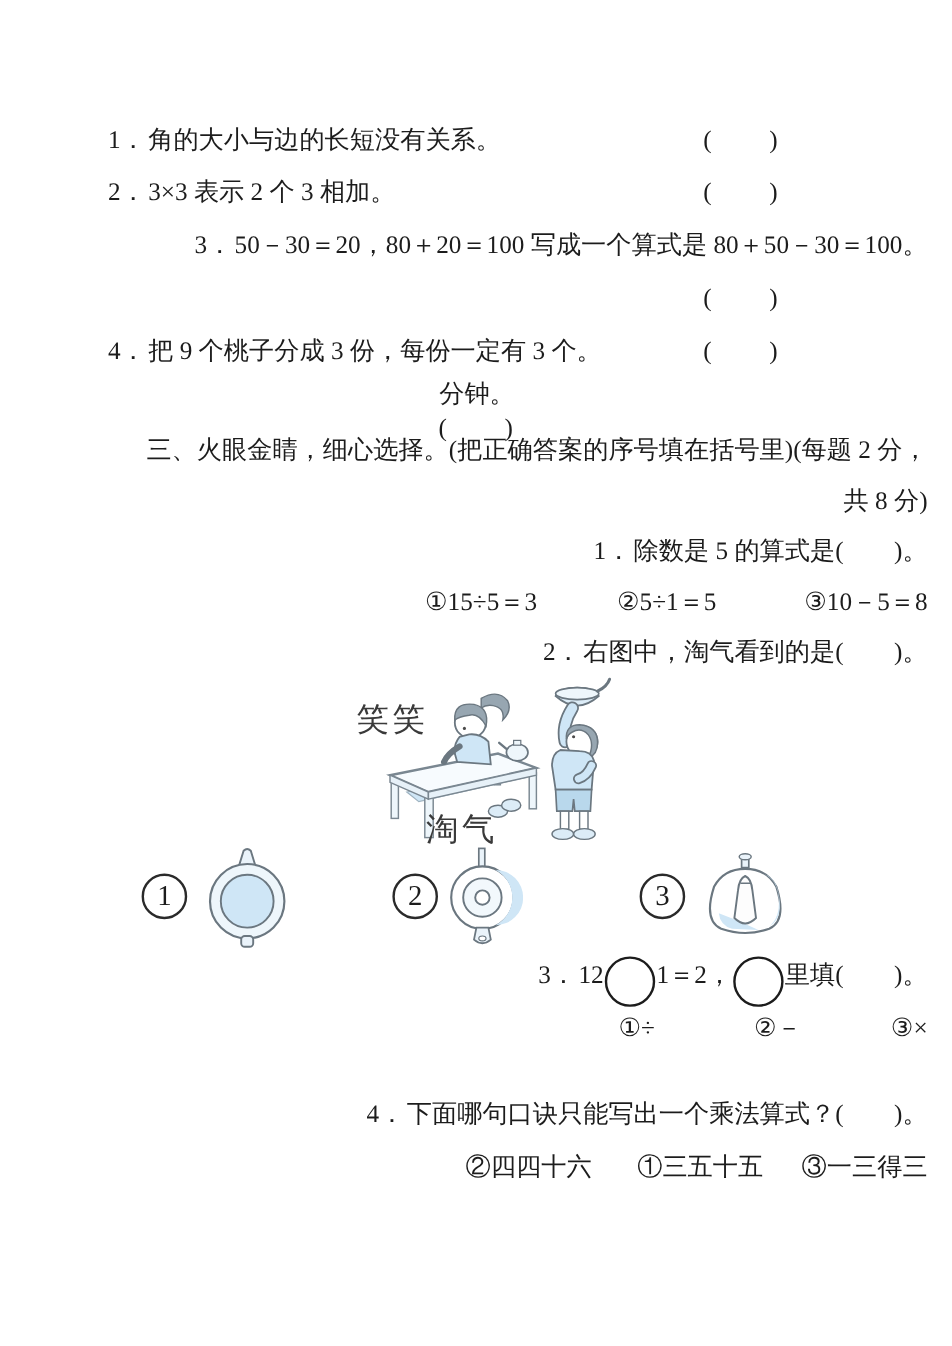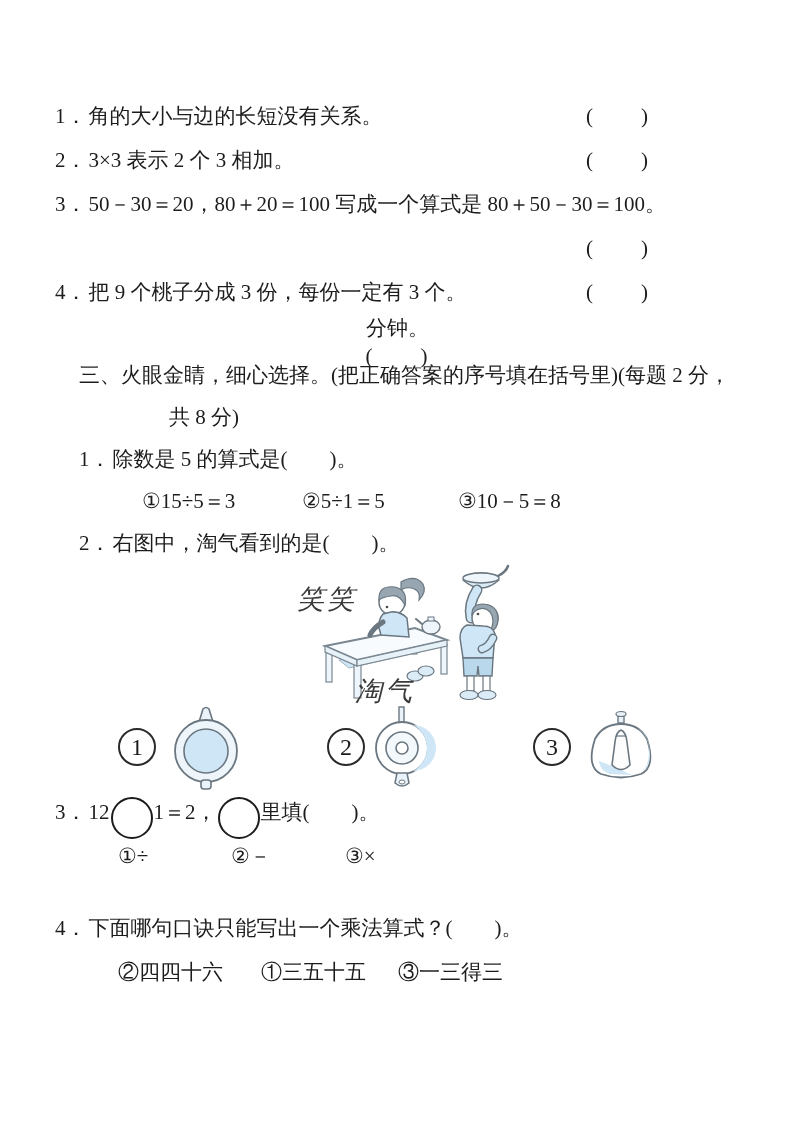--- a/index.html
+++ b/index.html
@@ -5,41 +5,41 @@
   html,body{margin:0;padding:0;}
   body{
     width:793px;height:1122px;background:#ffffff;position:relative;overflow:hidden;
     font-family:"Liberation Serif","DejaVu Serif",serif;
     color:#1c1c1c;font-size:21px;
   }
   .sheet{position:absolute;inset:0;}
   .top-space{height:94px;}
   .row{
     display:flex;align-items:center;justify-content:space-between;
-    height:44px;padding-left:55px;padding-right:143px;box-sizing:border-box;
+    height:44px;padding-left:90px;padding-right:143px;box-sizing:border-box;
   }
   .row.h40{height:40px;flex-direction:column;}
   .row.h42{height:42px;margin-left:24px;}
-  .row.noright{padding-right:20px;justify-content:flex-start;}
+  .row.noright{padding-right:20px;justify-content:flex-end;}
   .row.cont{padding-left:145px;}
   .row.bracket-only{justify-content:flex-end;}
   .qtext{white-space:nowrap;}
   .qnum{margin-right:2px;}
   .bracket{white-space:pre;letter-spacing:2px;}
   .opt-row{padding-left:118px;}
   .opt{display:inline-block;white-space:nowrap;}
   .w160{width:160px;} .w156{width:156px;}
   .w113{width:113px;} .w114{width:114px;}
   .w137{width:137px;} .w143{width:143px;}
   .circle-blank{
     display:inline-block;width:38px;height:38px;border:2px solid #1c1c1c;
     border-radius:50%;margin:0 1px;transform:translateY(6px);flex:none;
   }
   .q3text{white-space:nowrap;}
-  .illus{margin-left:295px;width:230px;height:140px;position:relative;font-style:italic;}
+  .illus{margin-left:295px;width:230px;height:140px;position:relative;}
   .potrow{display:flex;align-items:center;height:86px;padding-left:118px;box-sizing:border-box;}
   .potgroup{display:flex;align-items:center;}
   .potgroup.g2{margin-left:78px;}
   .potgroup.g3{margin-left:97px;}
   .potnum{
     width:34px;height:34px;border:2px solid #2a2a2a;border-radius:50%;
     display:flex;align-items:center;justify-content:center;
     font-size:24px;flex:none;margin-right:3px;background:#fff;
   }
   .gap28{height:28px;}

